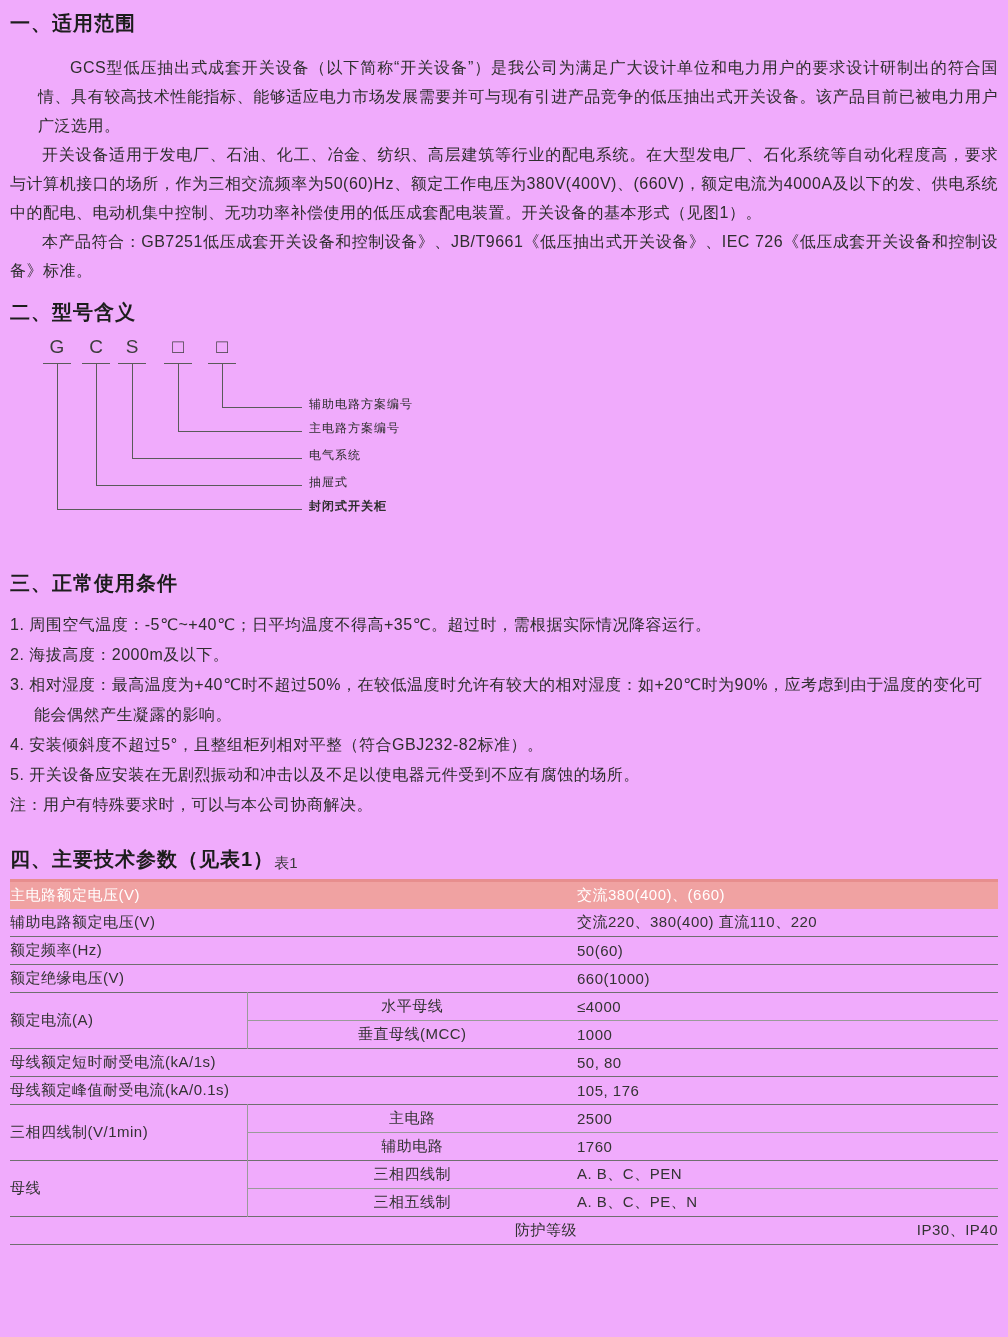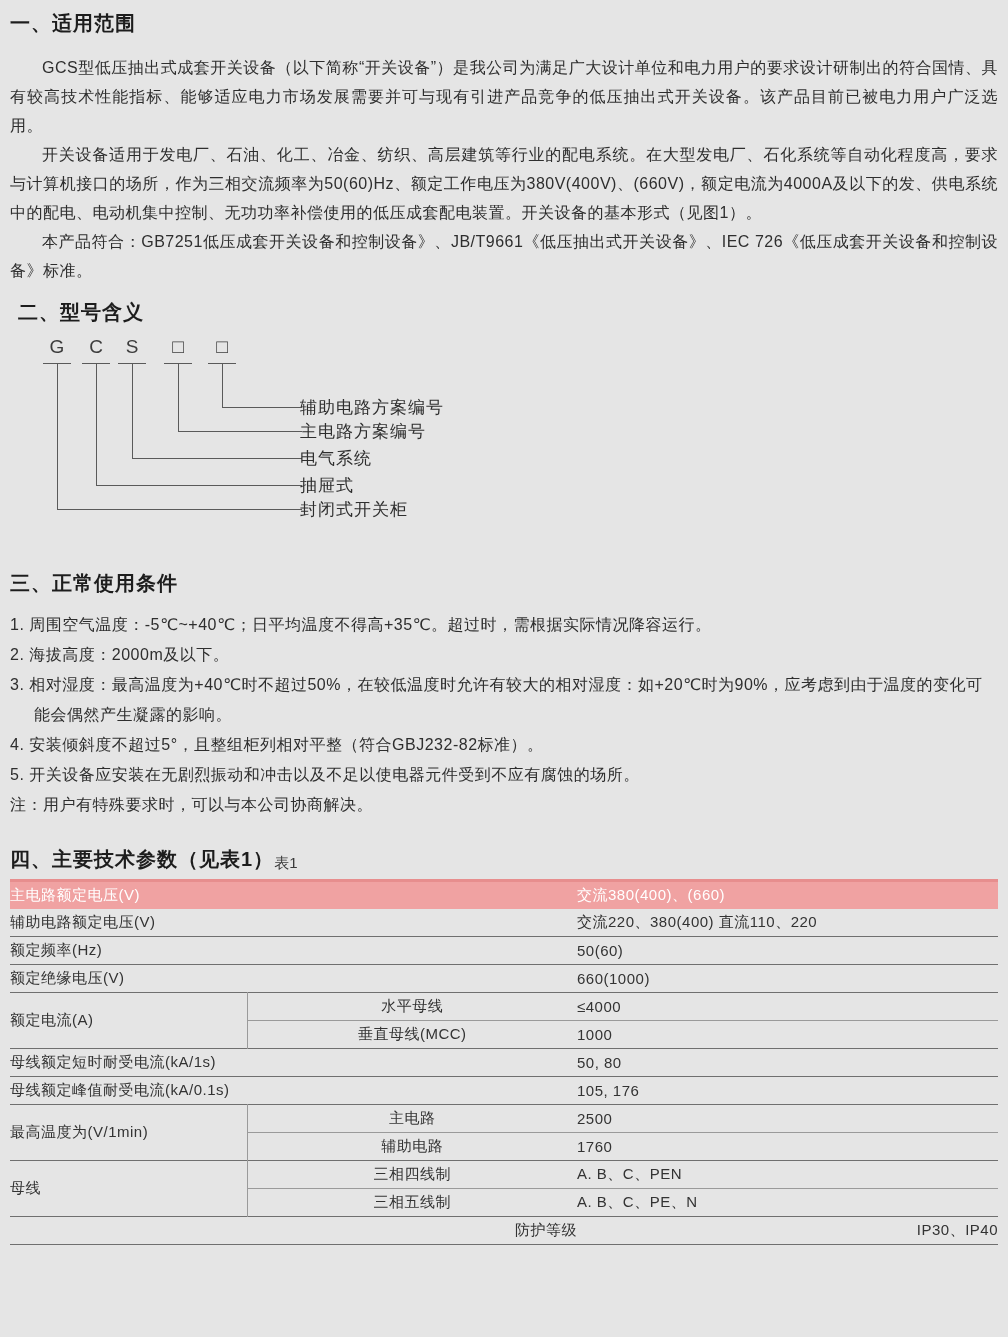--- a/index.html
+++ b/index.html
@@ -6,35 +6,35 @@
     --hl-bg:#f0a2a2;
     --hl-edge:#e78e8e;
     --hl-text:#ffffff;
     --ink:#2e2e2e;
     --line-strong:#6f6f6f;
     --line-soft:#9a9a9a;
   }
   *{box-sizing:border-box;}
   html,body{margin:0;padding:0;background:#ffffff;}
   body{font-family:"Liberation Sans","DejaVu Sans",sans-serif;color:var(--ink);}
-  .page{width:1008px;height:1337px;padding:6px 10px 0;overflow:hidden;background:#e5e5e5;}
+  .page{width:1008px;height:1337px;padding:6px 10px 0;overflow:hidden;background:#f0abfc;}
 
   .h{font-size:20px;font-weight:bold;color:#1d1d1d;margin:0;letter-spacing:1px;}
   .h.s1{margin:4px 0 16px;}
-  .h.s2{margin:14px 8px 0;}
+  .h.s2{margin:14px 0 0;}
   .h.s3{margin:40px 0 0;}
 
   .para{font-size:16px;line-height:29px;margin:0;text-indent:2em;letter-spacing:0.5px;text-align:justify;}
-  .para:first-of-type{margin-top:6px;}
+  .para:first-of-type{margin-top:6px;margin-left:28px;}
 
   
   .diagram{position:relative;height:194px;margin-top:10px;}
   .sym{position:absolute;top:0;width:30px;text-align:center;font-size:19px;color:#3c3c3c;letter-spacing:0;}
   .dline{position:absolute;background:#5a5a5a;}
-  .dlabel{position:absolute;left:290px;font-size:17px;color:#2e2e2e;letter-spacing:1px;white-space:nowrap;}
+  .dlabel{position:absolute;left:299px;font-size:12px;color:#2e2e2e;letter-spacing:1px;white-space:nowrap;}
 
   
   .cond{margin-top:13px;}
   .li{font-size:16px;line-height:30px;margin:0;padding-left:24px;text-indent:-24px;letter-spacing:0.5px;}
 
   
   .s4head{display:flex;justify-content:flex-start;align-items:flex-end;margin-top:26px;}
   .tabletag{font-size:15px;color:#3a3a3a;padding-right:2px;}
 
   table.params{width:100%;border-collapse:collapse;table-layout:fixed;margin-top:6px;}
@@ -85,21 +85,21 @@
     <div class="dline" style="left:47px;top:173px;width:245px;height:1px;"></div>
     <div class="dline" style="left:86px;top:149px;width:206px;height:1px;"></div>
     <div class="dline" style="left:122px;top:122px;width:170px;height:1px;"></div>
     <div class="dline" style="left:168px;top:95px;width:124px;height:1px;"></div>
     <div class="dline" style="left:212px;top:71px;width:80px;height:1px;"></div>
 
     <span class="dlabel" style="top:60px;">辅助电路方案编号</span>
     <span class="dlabel" style="top:84px;">主电路方案编号</span>
     <span class="dlabel" style="top:111px;">电气系统</span>
     <span class="dlabel" style="top:138px;">抽屉式</span>
-    <span class="dlabel" style="top:162px;">封闭式开关柜</span>
+    <span class="dlabel" style="top:162px;font-weight:bold;">封闭式开关柜</span>
   </div>
 
   <h2 class="h s3">三、正常使用条件</h2>
   <div class="cond">
     <p class="li">1. 周围空气温度：-5℃~+40℃；日平均温度不得高+35℃。超过时，需根据实际情况降容运行。</p>
     <p class="li">2. 海拔高度：2000m及以下。</p>
     <p class="li">3. 相对湿度：最高温度为+40℃时不超过50%，在较低温度时允许有较大的相对湿度：如+20℃时为90%，应考虑到由于温度的变化可能会偶然产生凝露的影响。</p>
     <p class="li">4. 安装倾斜度不超过5°，且整组柜列相对平整（符合GBJ232-82标准）。</p>
     <p class="li">5. 开关设备应安装在无剧烈振动和冲击以及不足以使电器元件受到不应有腐蚀的场所。</p>
     <p class="li">注：用户有特殊要求时，可以与本公司协商解决。</p>
@@ -144,21 +144,21 @@
       </tr>
       <tr class="sep">
         <td colspan="2" class="lab">母线额定短时耐受电流(kA/1s)</td>
         <td class="val">50, 80</td>
       </tr>
       <tr class="sep">
         <td colspan="2" class="lab">母线额定峰值耐受电流(kA/0.1s)</td>
         <td class="val">105, 176</td>
       </tr>
       <tr class="sep">
-        <td rowspan="2" class="lab span2">最高温度为(V/1min)</td>
+        <td rowspan="2" class="lab span2">三相四线制(V/1min)</td>
         <td class="sub">主电路</td>
         <td class="val">2500</td>
       </tr>
       <tr class="subsep">
         <td class="sub">辅助电路</td>
         <td class="val">1760</td>
       </tr>
       <tr class="sep">
         <td rowspan="2" class="lab span2">母线</td>
         <td class="sub">三相四线制</td>

